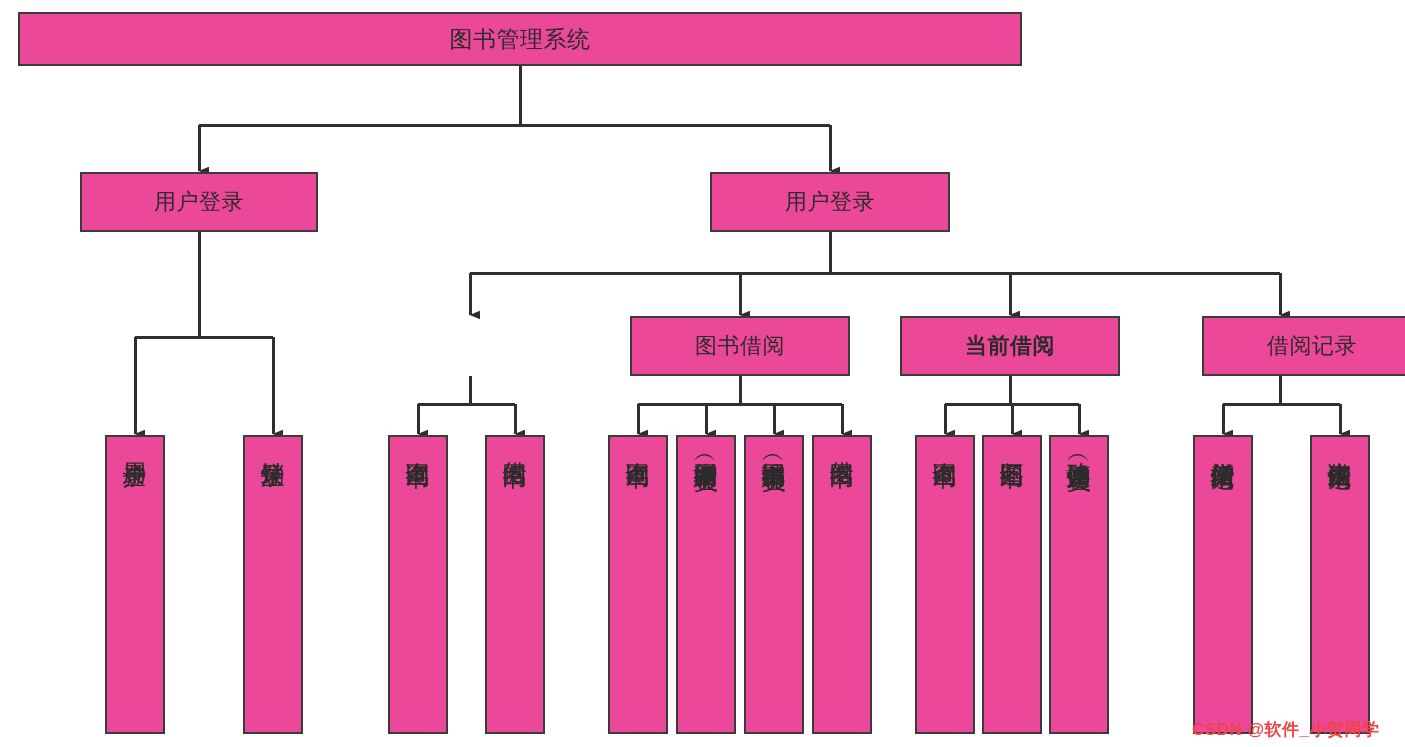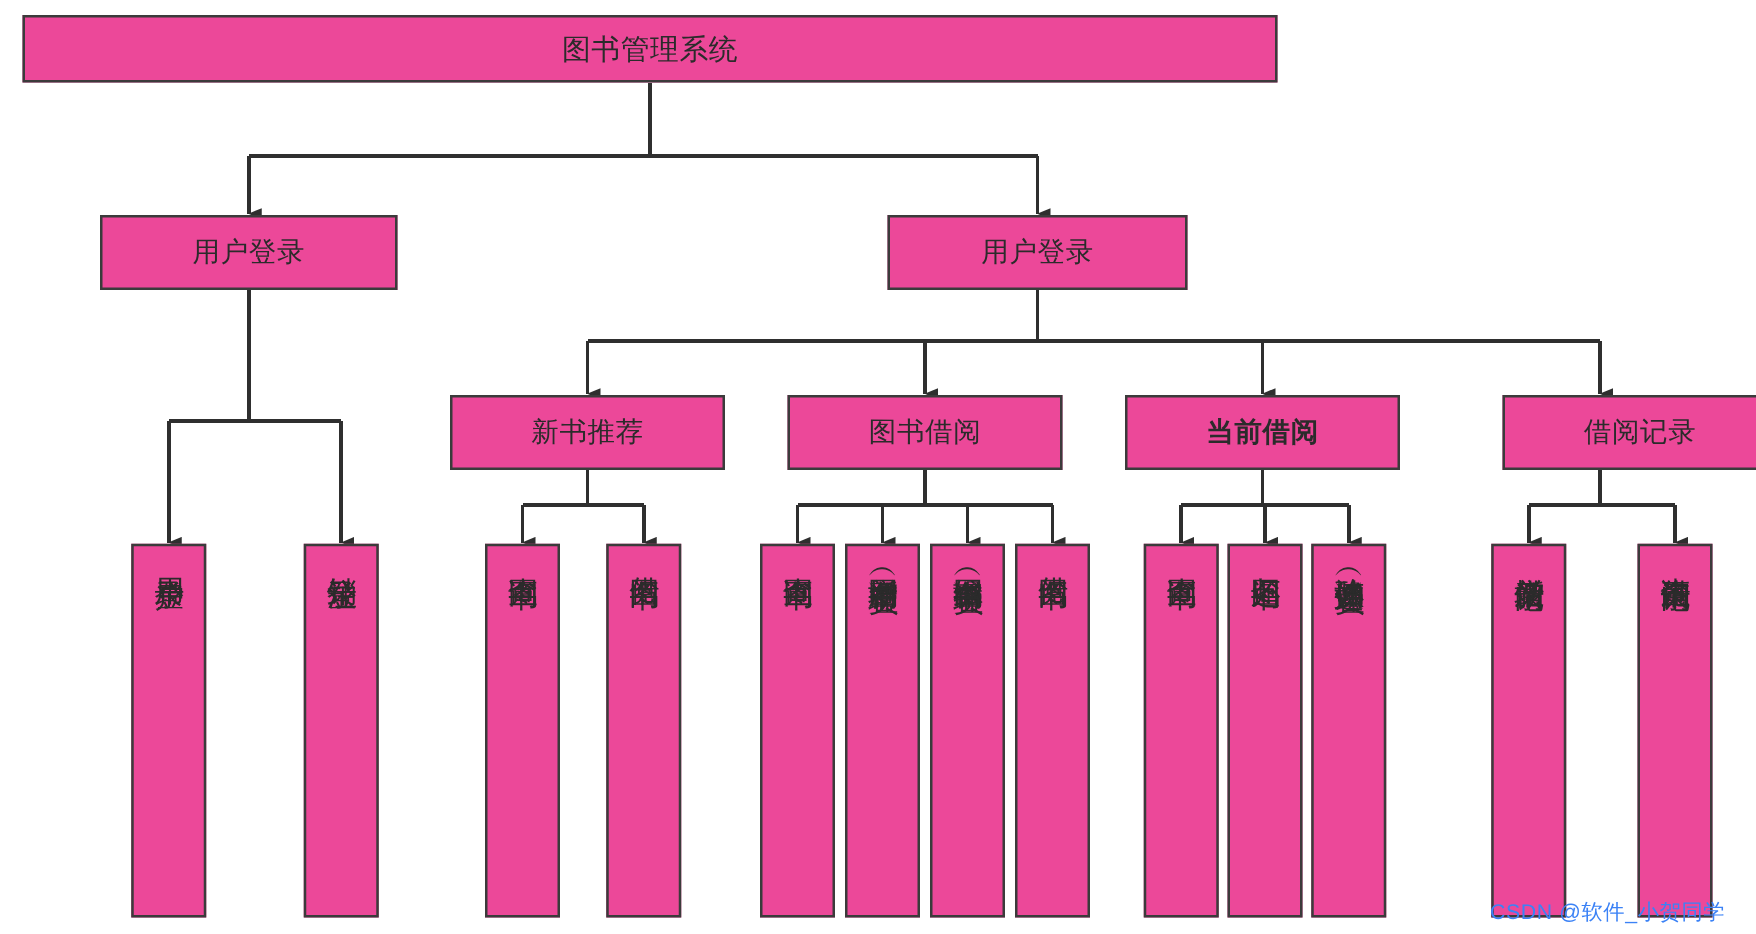--- a/index.html
+++ b/index.html
@@ -56,25 +56,26 @@
     writing-mode: vertical-rl;
     text-orientation: upright;
     font-size: 24px;
     line-height: 1.05;
     letter-spacing: 1px;
     white-space: normal;
     max-height: 286px;
   }
   .watermark {
     position: absolute;
-    color: #3b82f6;
+    color: #ef4444;
     font-size: 17px;
     letter-spacing: 0.5px;
     white-space: nowrap;
     pointer-events: none;
+    font-weight: bold;
   }
 </style>
 </head>
 <body>
 
 <div id="diagram-root">
 
   <svg class="canvas" viewBox="0 0 1405 747" xmlns="http://www.w3.org/2000/svg">
     <defs>
       <marker id="arrowhead" markerWidth="9" markerHeight="11" refX="4.5" refY="10.4" orient="auto" markerUnits="userSpaceOnUse">
@@ -122,23 +123,20 @@
     <span class="node-label">图书管理系统</span>
   </div>
 
   <div class="node-box level-two" style="left:80px; top:172px; width:238px; height:60px;">
     <span class="node-label">用户登录</span>
   </div>
   <div class="node-box level-two" style="left:710px; top:172px; width:240px; height:60px;">
     <span class="node-label">用户登录</span>
   </div>
 
-  <div class="node-box level-three" style="left:360px; top:316px; width:220px; height:60px;">
-    <span class="node-label">新书推荐</span>
-  </div>
   <div class="node-box level-three" style="left:630px; top:316px; width:220px; height:60px;">
     <span class="node-label">图书借阅</span>
   </div>
   <div class="node-box level-three" style="left:900px; top:316px; width:220px; height:60px;font-weight:bold;">
     <span class="node-label">当前借阅</span>
   </div>
   <div class="node-box level-three" style="left:1170px; top:316px; width:220px; height:60px;margin-left:32px;">
     <span class="node-label">借阅记录</span>
   </div>
 

